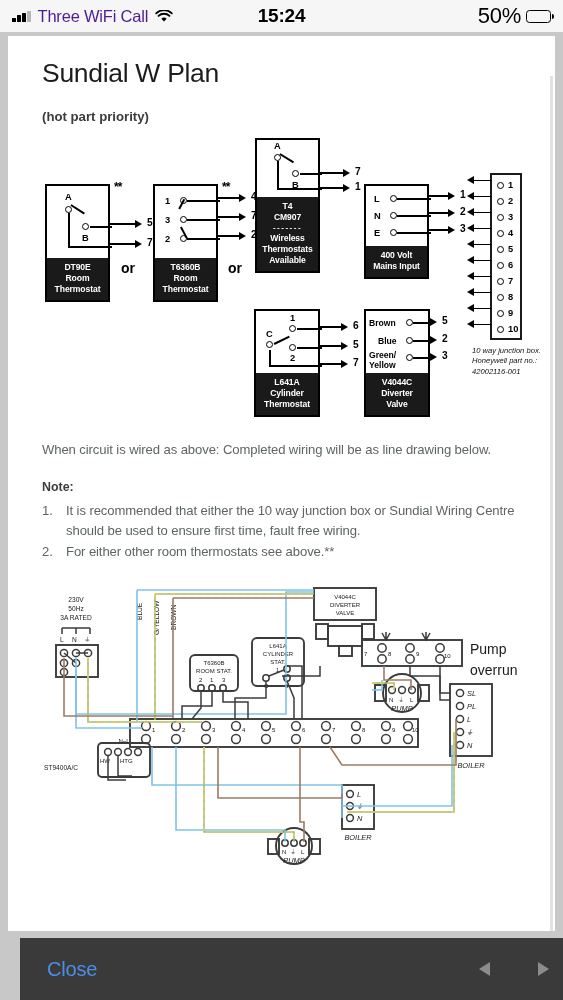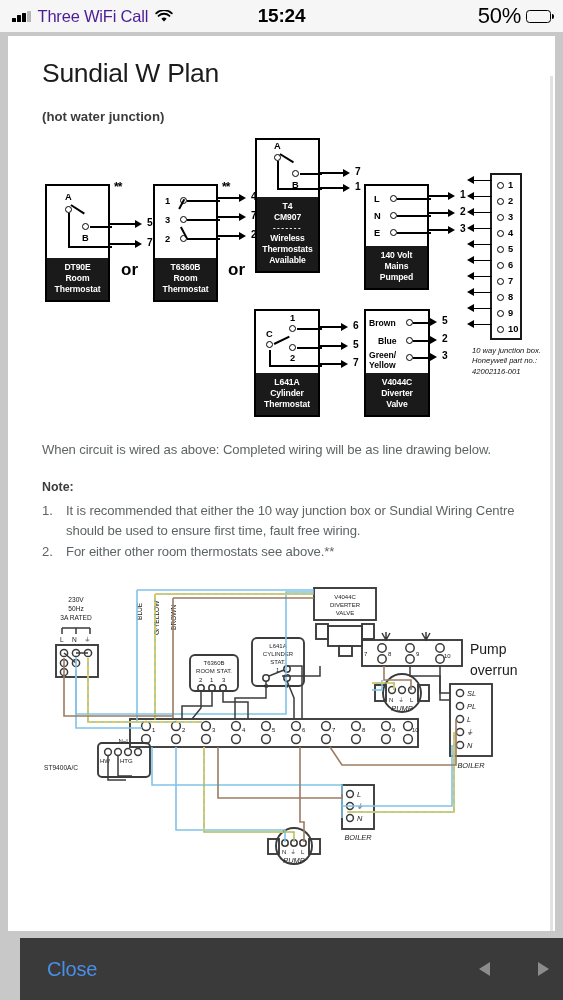--- a/index.html
+++ b/index.html
@@ -97,21 +97,21 @@
     border-bottom: 4.4px solid transparent;
     border-left: 7.5px solid #000;
   }
   .arrow.left {
     border-left: 0; border-right: 7.5px solid #000;
   }
   .onum {
     position: absolute; font-size: 10.2px; font-weight: bold; color: #000;
   }
   .stars { position: absolute; font-size: 12px; font-weight: bold; color: #000; letter-spacing: -1px;}
-  .or-txt { position: absolute; font-size: 17px; font-weight: bold; color: #000; }
+  .or-txt { position: absolute; font-size: 14px; font-weight: bold; color: #000; }
   .jb-caption {
     position: absolute; font-size: 7.6px; font-style: italic; color: #111;
     line-height: 1.35; width: 96px;
   }
 
   
   .para {
     font-size: 13.1px; color: #5e6466; line-height: 1.55;
     margin-top: 14px; letter-spacing: -0.1px;
   }
@@ -183,21 +183,21 @@
     <span class="batt-shell">
       <span class="batt-fill"></span><span class="batt-nub"></span>
     </span>
   </div>
 </div>
 
 <div class="sheet">
 <div class="page-inner">
 
   <h1 class="doc-title">Sundial W Plan</h1>
-  <div class="subtitle">(hot water junction)</div>
+  <div class="subtitle">(hot part priority)</div>
 
   <div class="schematic-top">
 
     <div class="dev" style="left:3px; top:50px; width:65px;">
       <div class="dev-top" style="height:72px;">
         <span class="term" style="left:18px; top:20px;"></span>
         <span class="tlab" style="left:18px; top:6px;">A</span>
         <span class="term" style="left:35px; top:37px;"></span>
         <span class="tlab" style="left:35px; top:47px;">B</span>
         <span class="wire" style="left:24px; top:18px; width:16px; height:1.7px; transform:rotate(33deg); transform-origin:left center;"></span>
@@ -285,22 +285,22 @@
         <span class="term" style="left:24px; top:9px;"></span>
         <span class="tlab" style="left:8px; top:25px;">N</span>
         <span class="term" style="left:24px; top:26px;"></span>
         <span class="tlab" style="left:8px; top:42px;">E</span>
         <span class="term" style="left:24px; top:43px;"></span>
         <span class="wire h" style="left:31px; top:12px; width:34px;"></span>
         <span class="wire h" style="left:31px; top:29px; width:34px;"></span>
         <span class="wire h" style="left:31px; top:46px; width:34px;"></span>
       </div>
       <div class="dev-label">
-        <span>140 Volt</span><br>
-        <span>Mains Pumped</span>
+        <span>400 Volt</span><br>
+        <span>Mains Input</span>
       </div>
     </div>
     <span class="wire h" style="left:387px; top:61px; width:20px;"></span>
     <span class="arrow" style="left:406px; top:57.5px;"></span>
     <span class="onum" style="left:418px; top:55px;">1</span>
     <span class="wire h" style="left:387px; top:78px; width:20px;"></span>
     <span class="arrow" style="left:406px; top:74.5px;"></span>
     <span class="onum" style="left:418px; top:72px;">2</span>
     <span class="wire h" style="left:387px; top:95px; width:20px;"></span>
     <span class="arrow" style="left:406px; top:91.5px;"></span>

